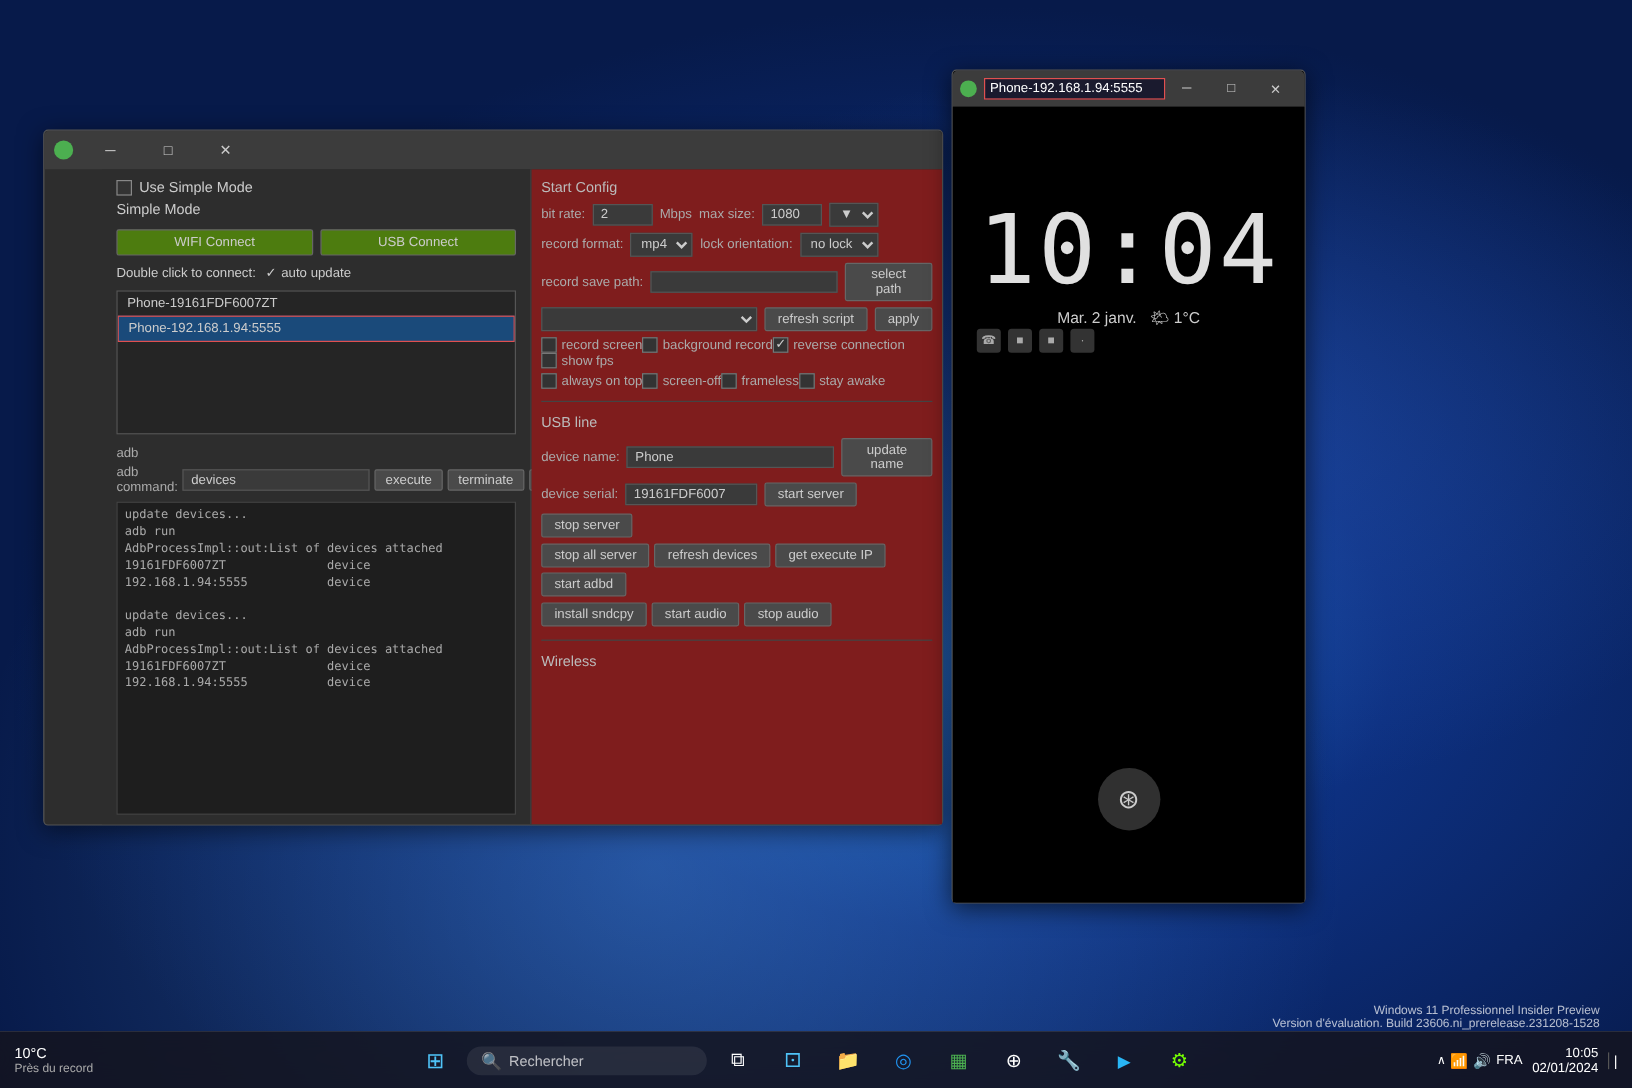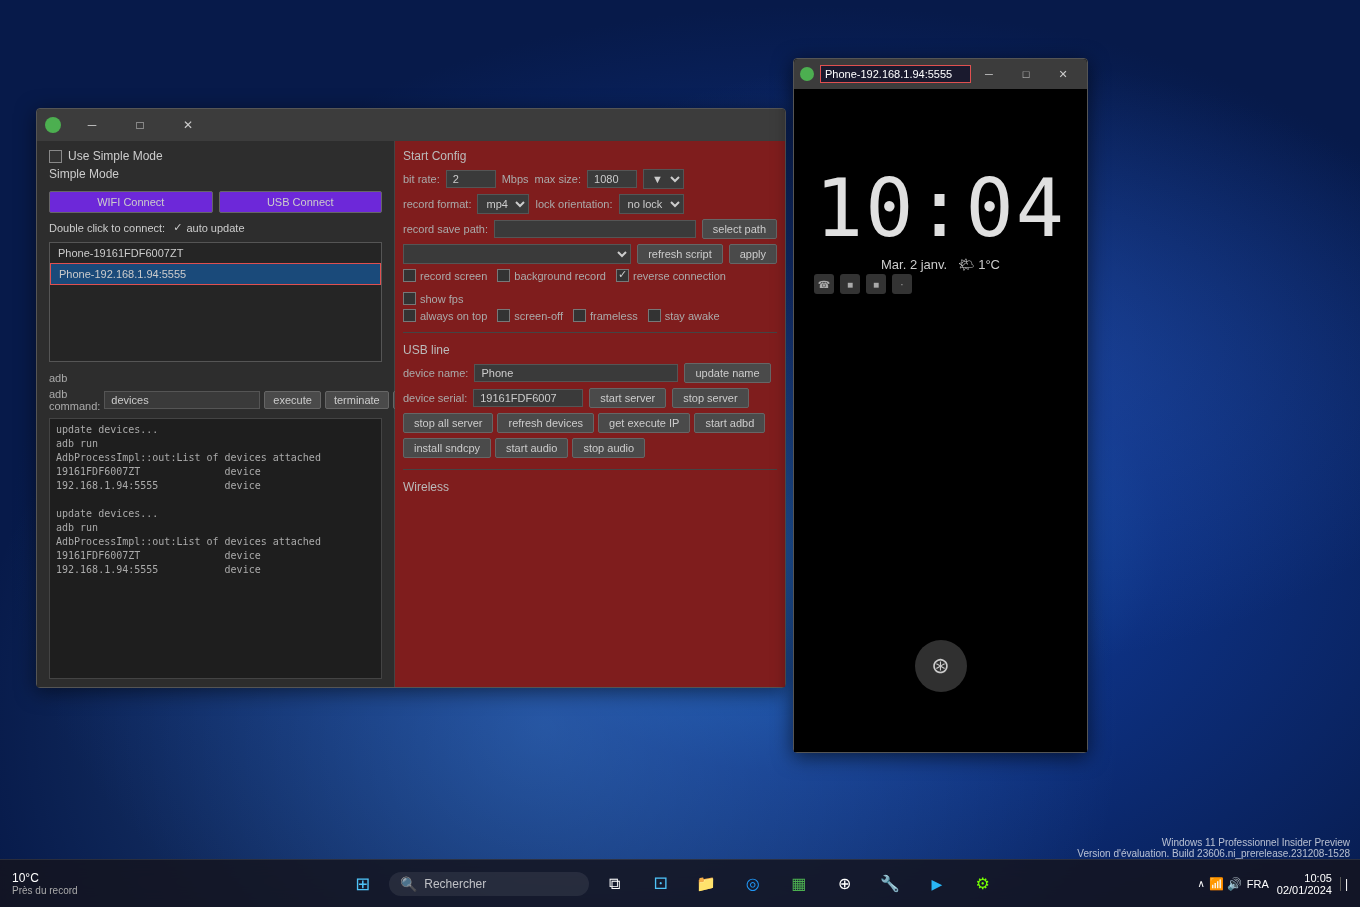--- a/index.html
+++ b/index.html
@@ -145,20 +145,21 @@
       color: #ccc;
       cursor: pointer;
       font-size: 12px;
       border-radius: 2px;
     }
 
     .window-content {
       display: flex;
       flex: 1;
       overflow: hidden;
+      padding-left: 48px;
     }
 
     
     .left-panel {
       width: 358px;
       background: #2d2d2d;
       display: flex;
       flex-direction: column;
       border-right: 1px solid #444;
       flex-shrink: 0;
@@ -183,21 +184,21 @@
       color: #ccc;
       font-size: 12px;
       padding: 0 12px 6px;
     }
     .btn-row {
       display: flex;
       gap: 6px;
       padding: 4px 12px;
     }
     .btn {
-      background: #6d28d9;
+      background: #4d7c0f;
       color: #ccc;
       border: 1px solid #666;
       padding: 4px 12px;
       cursor: pointer;
       font-size: 11px;
       border-radius: 2px;
       flex: 1;
       text-align: center;
     }
     .double-click-row {
@@ -344,21 +345,20 @@
       background: #3a3a3a;
       border: 1px solid #555;
       color: #ccc;
       padding: 2px 4px;
       font-size: 11px;
     }
 
     .options-row {
       display: flex;
       align-items: center;
-      gap: 10px;
       margin-bottom: 4px;
       flex-wrap: wrap;
     }
     .option-item {
       display: flex;
       align-items: center;
       gap: 4px;
       color: #aaa;
       font-size: 11px;
     }
@@ -865,17 +865,17 @@
       <span style="font-size:12px;">🔊</span>
       <span style="font-size:11px;">FRA</span>
     </div>
     <div class="taskbar-clock">
       <span>10:05</span>
       <span>02/01/2024</span>
     </div>
     <span style="font-size:12px; padding-left:4px; border-left: 1px solid #555; cursor:pointer;">|</span>
   </div>
 
-  <div style="position:absolute; bottom: 48px; right: 10px; text-align: right; color: rgba(255,255,255,0.7); font-size: 10px; pointer-events: none; z-index: 101;">
+  <div style="position:absolute; bottom: 48px; right: 27px; text-align: right; color: rgba(255,255,255,0.7); font-size: 10px; pointer-events: none; z-index: 101;">
     <div>Windows 11 Professionnel Insider Preview</div>
     <div>Version d'évaluation. Build 23606.ni_prerelease.231208-1528</div>
   </div>
 </div>
 
 </body></html>

